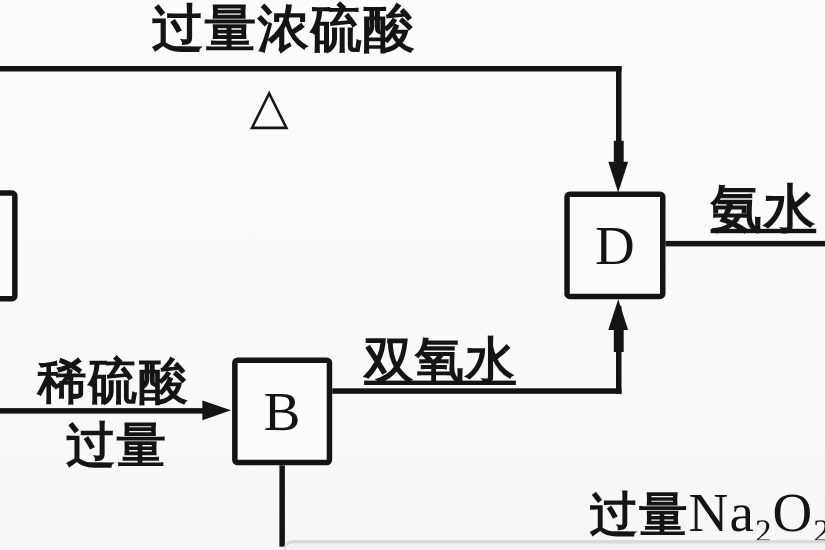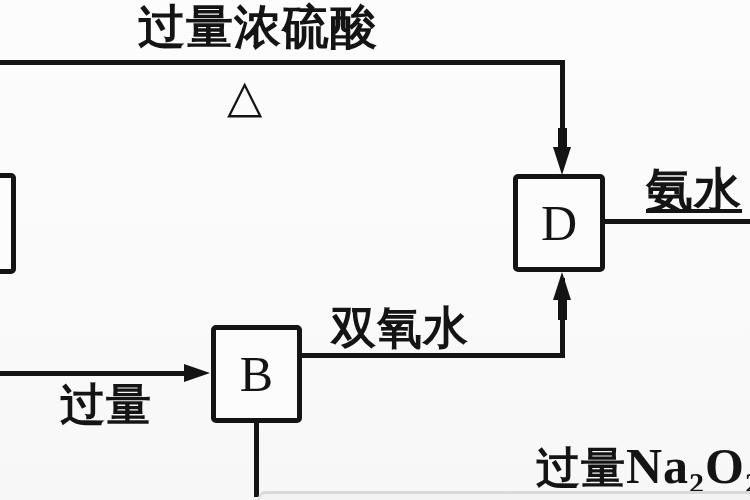--- a/index.html
+++ b/index.html
@@ -66,21 +66,21 @@
     position: absolute;
     color: #141414;
     font-weight: bold;
     white-space: nowrap;
     line-height: 1;
     letter-spacing: 1px;
     text-align: right;
   }
   .formula {
     font-family: "Liberation Serif", "DejaVu Serif", serif;
-    font-weight: bold;
+    font-weight: normal;
     font-size: 50px;
   }
   .delta {
     position: absolute;
     color: #141414;
     font-weight: bold;
     line-height: 1;
   }
 
   
@@ -116,28 +116,29 @@
     <span class="node-label">D</span>
   </div>
 
   <div class="hline" style="left:605px; top:219px; width:145px;"></div>
   <div class="cn" style="left:646px; top:166px; font-size:47px;text-decoration:underline;">氨水</div>
 
   <div class="hline" style="left:302px; top:353px; width:263px;"></div>
   <div class="vline" style="left:560px; top:278px; height:80px;"></div>
   <div class="vline" style="left:558px; top:296px; width:9px; height:24px;"></div>
   <div class="arrow arrow-up" style="left:553px; top:272px;"></div>
-  <div class="cn" style="left:331px; top:305px; font-size:45px;">双氧水</div>
+  <div class="cn" style="left:331px; top:305px; font-size:45px;text-decoration:underline;">双氧水</div>
 
   <div class="node" style="left:211px; top:325px; width:91px; height:98px;">
     <span class="node-label">B</span>
   </div>
 
   <div class="hline" style="left:0; top:371px; width:190px;"></div>
   <div class="arrow arrow-right" style="left:184px; top:364px;"></div>
+  <div class="cn" style="left:34px; top:324px; font-size:45px;">稀硫酸</div>
   <div class="cn" style="left:60px; top:382px; font-size:45px;">过量</div>
 
   <div class="vline" style="left:254px; top:423px; height:74px;"></div>
 
   <div class="cn" style="left:536px; top:441px; font-size:44px;">
     <span>过量</span><span class="formula">Na</span><sub class="formula" style="font-size:30px;">2</sub><span class="formula">O</span><sub class="formula" style="font-size:30px;">2</sub>
   </div>
 
   <div class="bottom-band"></div>
 

